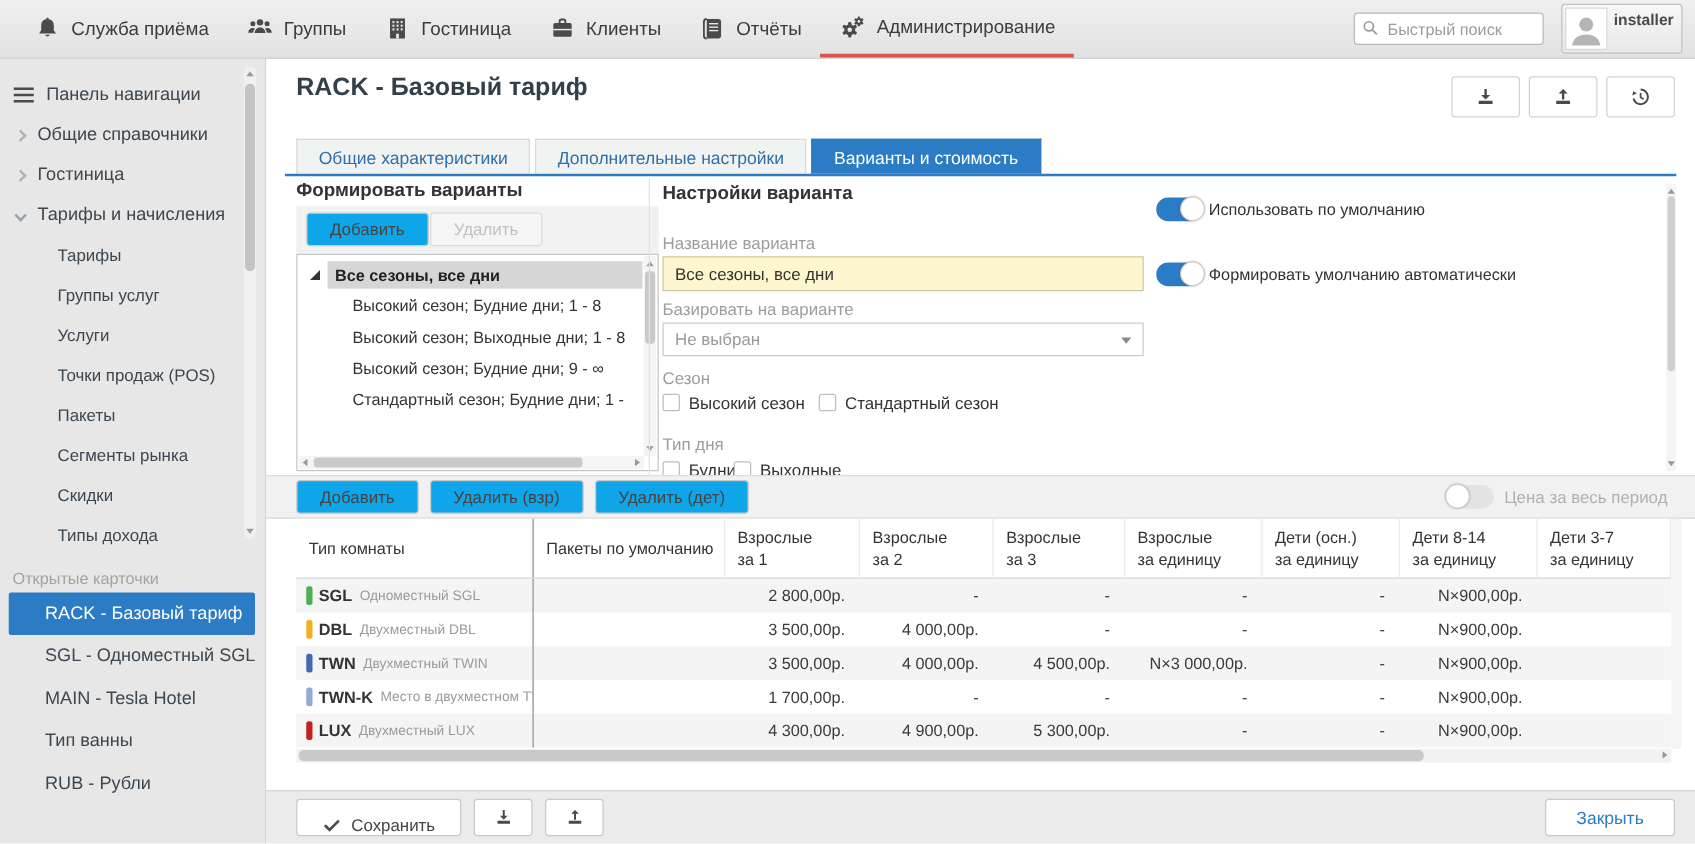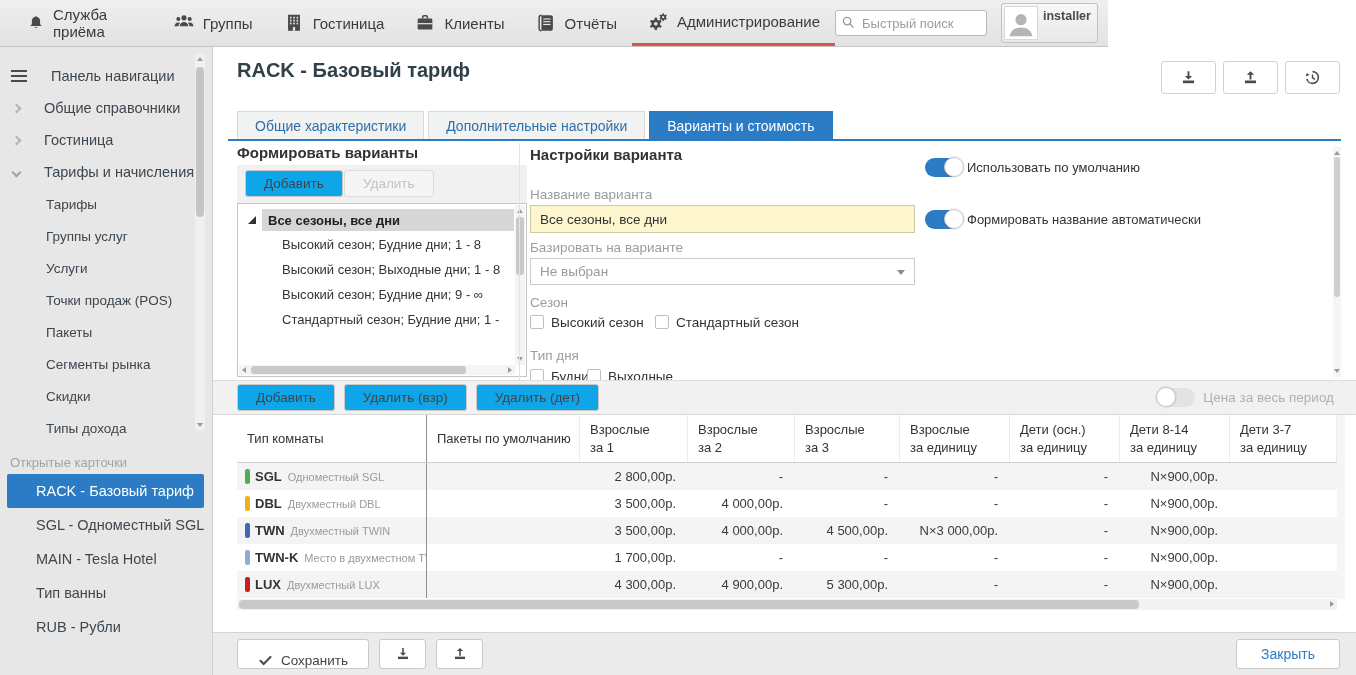--- a/index.html
+++ b/index.html
@@ -1,21 +1,21 @@
 <!DOCTYPE html>
 <html style="--accent: #2b7cc4; --nav-underline: #d9534f; --name-bg: #fdf6cf;"><head>
 <meta charset="utf-8">
 <style>
   * { margin:0; padding:0; box-sizing:border-box; }
   body { font-family:"Liberation Sans", sans-serif; background:#fff; }
   .app { position:relative; width:1356px; height:675px; overflow:hidden; background:#fff;
          color:#333; font-size:13px; }
 
   
-  .topbar { position:absolute; left:0; top:0; width:1108px; height:47px;
+  .topbar { position:absolute; left:0; top:0; width:1356px; height:47px;
     background:linear-gradient(#efefef,#e2e2e2); border-bottom:1px solid #c6c6c6;
     display:flex; align-items:stretch; padding-left:12px; z-index:30; }
   .tb-item { display:flex; align-items:center; gap:8px; padding:0 15px; cursor:pointer;
     font-size:15px; color:#3c3c3c; position:relative; }
   .tb-item.active { border-bottom:3px solid var(--nav-underline,#d9534f); }
   .tb-icon { width:22px; height:22px; display:block; }
   .tb-right { margin-left:auto; display:flex; align-items:center; gap:14px; padding-right:10px; }
   .tb-search { position:relative; width:152px; height:26px; }
   .tb-search input { width:100%; height:100%; border:1px solid #b9b9b9; border-radius:3px;
     padding:0 6px 0 26px; font-size:13px; color:#555; background:#fff; outline:none;
@@ -23,21 +23,21 @@
   .tb-search input::placeholder { color:#9c9c9c; }
   .tb-search svg { position:absolute; left:5px; top:4px; width:17px; height:17px; }
   .tb-user { width:97px; height:40px; border:1px solid #c2c2c2; border-radius:3px;
     background:linear-gradient(#f7f7f7,#e8e8e8); display:flex; padding:2px; cursor:pointer; }
   .tb-avatar { width:34px; height:34px; background:#fff; border:1px solid #d8d8d8; overflow:hidden; }
   .tb-username { font-size:12.5px; font-weight:bold; color:#4a4a4a; padding:3px 0 0 5px; }
 
   
   .sidebar { position:absolute; left:0; top:47px; width:213px; height:628px;
     background:#e7e7e7; border-right:1px solid #d2d2d2; padding-top:13px; }
-  .nav-item { height:32px; display:flex; align-items:center; gap:24px; padding-left:10px;
+  .nav-item { height:32px; display:flex; align-items:center; gap:10px; padding-left:10px;
     font-size:14.5px; color:#3d4750; cursor:pointer; white-space:nowrap; }
   .nav-item.sub { padding-left:46px; font-size:13.5px; }
   .chev { width:7px; height:7px; border-right:2px solid #b3b3b3; border-bottom:2px solid #b3b3b3;
     display:inline-block; margin-left:3px; }
   .chev.right { transform:rotate(-45deg); }
   .chev.down  { transform:rotate(45deg); border-color:#97a4ad; }
   .burger { width:16px; height:12px; display:inline-block; margin-left:1px;
     border-top:2px solid #4a4a4a; border-bottom:2px solid #4a4a4a; position:relative; }
   .burger::after { content:""; position:absolute; left:0; top:3px; width:16px; height:2px; background:#4a4a4a; }
   .cards-label { margin-top:6px; height:24px; padding-left:10px; font-size:13px; color:#a3a3a3;
@@ -405,21 +405,21 @@
     <span class="tgl-label" style="left:754px; top:113px;">Использовать по умолчанию</span>
 
     <div class="fld-label" style="left:317px; top:140px;">Название варианта</div>
     <div class="input-yellow">
         <span>Все сезоны, все дни</span>
       </div>
 
     <div class="toggle on" style="left:712px; top:163px;">
         <div class="knob"></div>
       </div>
-    <span class="tgl-label" style="left:754px; top:165px;">Формировать название автоматически</span>
+    <span class="tgl-label" style="left:754px; top:165px;">Формировать умолчанию автоматически</span>
 
     <div class="fld-label" style="left:317px; top:193px;">Базировать на варианте</div>
     <div class="select">
       <span>Не выбран</span>
       <span class="caret"></span>
     </div>
 
     <div class="fld-label" style="left:317px; top:248px;">Сезон</div>
     <div class="checkbox" style="left:317px; top:268px;"></div>
     <span class="chk-label" style="left:338px; top:268px;">Высокий сезон</span>

